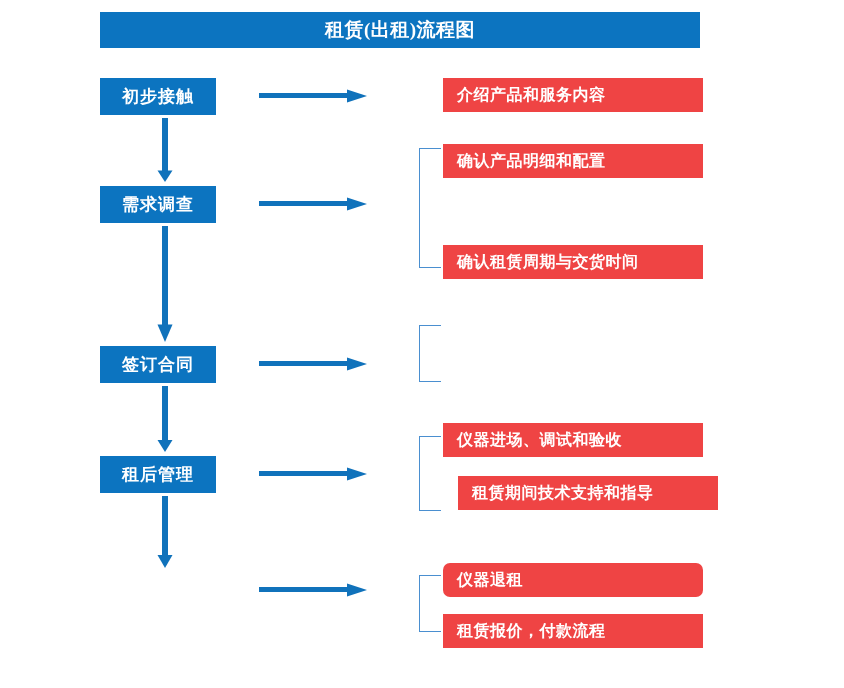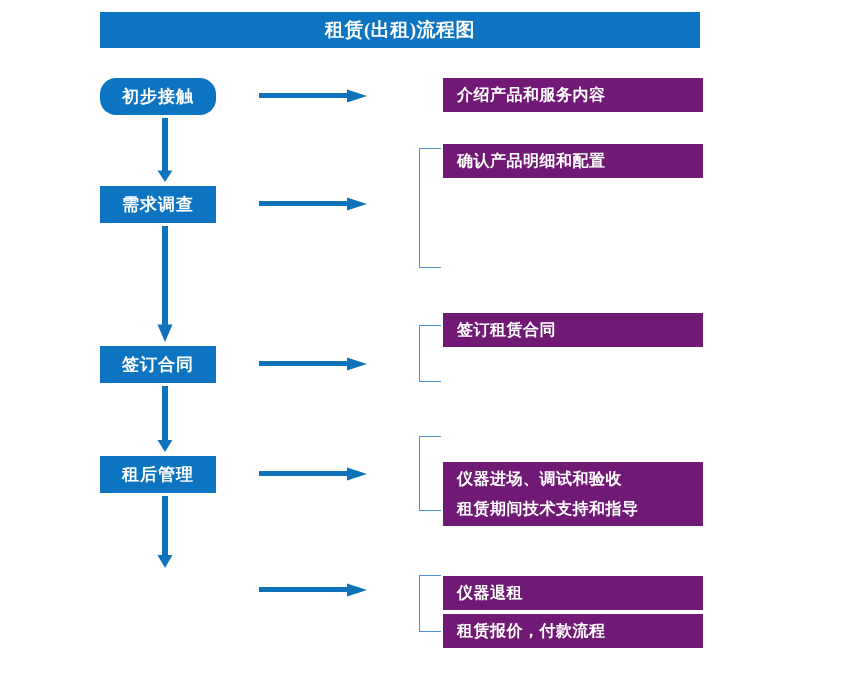--- a/index.html
+++ b/index.html
@@ -45,21 +45,21 @@
     display: flex;
     align-items: center;
     justify-content: center;
     letter-spacing: 1px;
   }
   .detail-box {
     position: absolute;
     left: 443px;
     width: 260px;
     height: 34px;
-    background: #701a75;
+    background: #ef4444;
     color: #ffffff;
     font-size: 16px;
     font-weight: bold;
     display: flex;
     align-items: center;
     padding-left: 14px;
     box-sizing: border-box;
     letter-spacing: 0.5px;
   }
   .h-arrow {
@@ -83,31 +83,31 @@
     box-sizing: border-box;
   }
 </style>
 </head>
 <body>
 
 <div id="canvas">
 
   <div class="title-bar">租赁(出租)流程图</div>
 
-  <div class="stage-box" id="stage-0" style="top: 78px; border-radius: 16px;">初步接触</div>
+  <div class="stage-box" id="stage-0" style="top: 78px;">初步接触</div>
   <div class="stage-box" id="stage-2" style="top: 346px;">签订合同</div>
   <div class="stage-box" id="stage-1" style="top: 186px;">需求调查</div>
   <div class="stage-box" id="stage-3" style="top: 456px; text-align: center;">租后管理</div>
 
   <div class="detail-box" id="detail-0" style="top: 78px;">介绍产品和服务内容</div>
   <div class="detail-box" id="detail-1" style="top: 144px;">确认产品明细和配置</div>
-  <div class="detail-box" id="detail-4" style="top: 313px;">签订租赁合同</div>
-  <div class="detail-box" id="detail-6" style="top: 423px; margin-top: 39px;">仪器进场、调试和验收</div>
-  <div class="detail-box" id="detail-7" style="top: 492px;">租赁期间技术支持和指导</div>
-  <div class="detail-box" id="detail-8" style="top: 576px;">仪器退租</div>
+  <div class="detail-box" id="detail-3" style="top: 245px;">确认租赁周期与交货时间</div>
+  <div class="detail-box" id="detail-6" style="top: 423px;">仪器进场、调试和验收</div>
+  <div class="detail-box" id="detail-7" style="top: 476px; margin-left: 15px;">租赁期间技术支持和指导</div>
+  <div class="detail-box" id="detail-8" style="top: 563px; border-radius: 7px;">仪器退租</div>
   <div class="detail-box" id="detail-9" style="top: 614px;">租赁报价，付款流程</div>
 
   <div class="h-arrow" id="harrow-0" style="top: 89px;">
     <svg width="108" height="14" viewBox="0 0 108 14">
       <rect x="0" y="4" width="92" height="5" fill="#1072bb"></rect>
       <polygon points="88,0.5 108,7 88,13.5" fill="#1072bb"></polygon>
     </svg>
   </div>
   <div class="h-arrow" id="harrow-1" style="top: 197px;">
     <svg width="108" height="14" viewBox="0 0 108 14">

